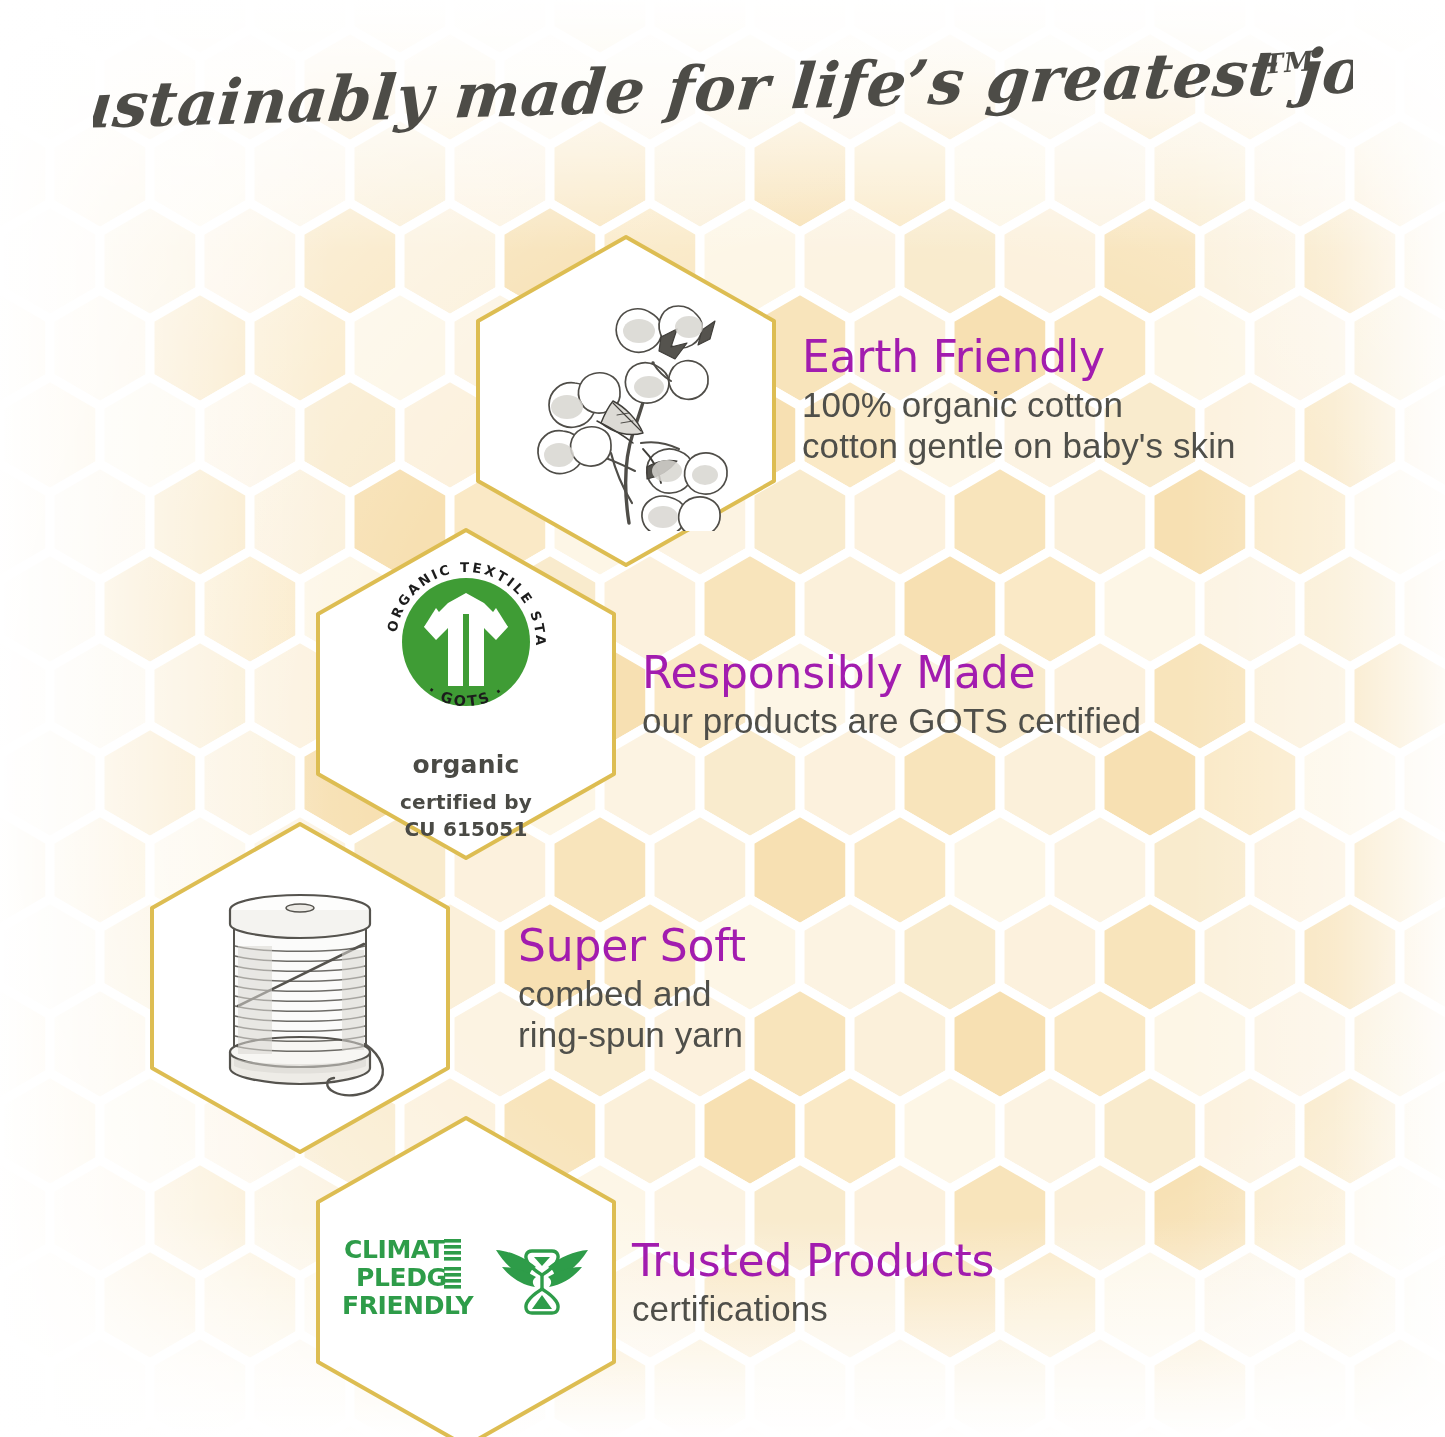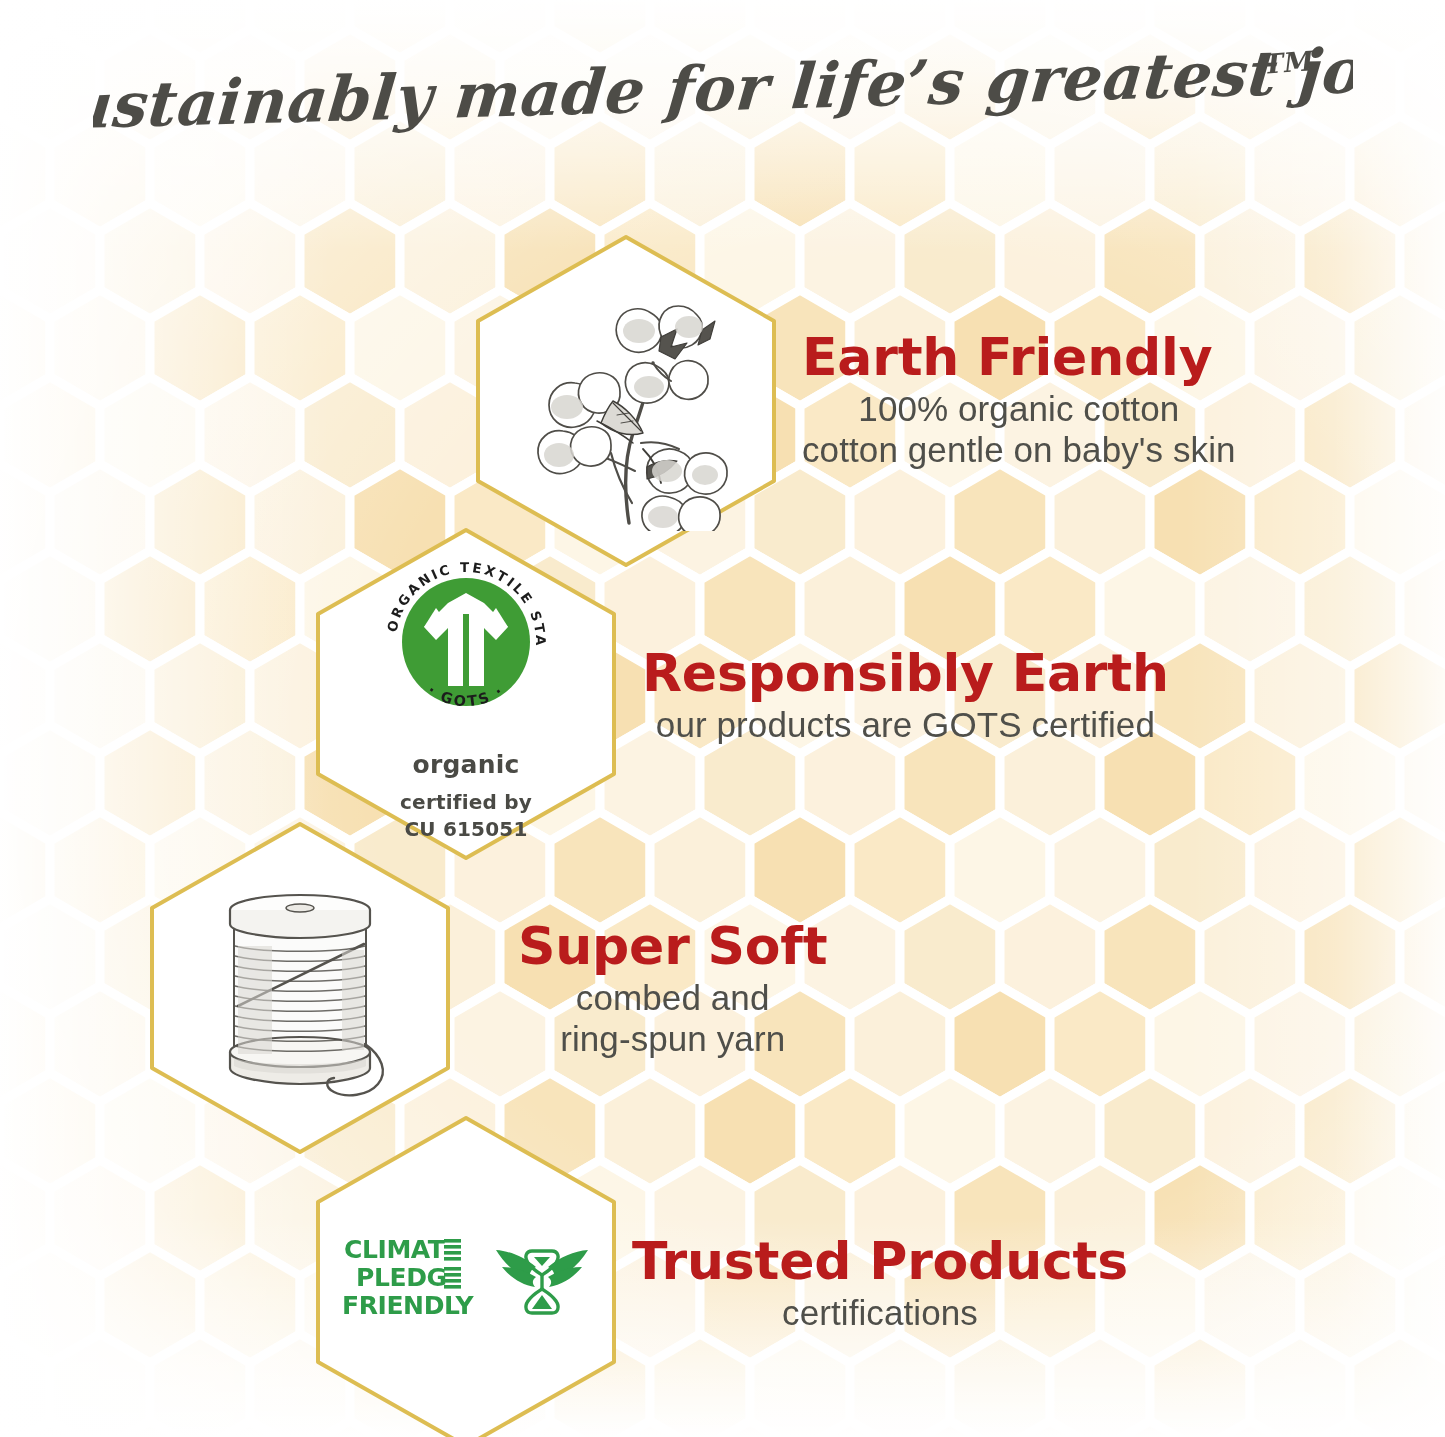--- a/index.html
+++ b/index.html
@@ -68,36 +68,35 @@
     justify-content:center;
     width:100%;
     height:100%;
   }
   .copy{
     margin-left:6px;
     line-height:1.0;
   }
   .ftitle{
     font-family:"DejaVu Sans", sans-serif;
-    font-weight:bold;
-    font-size:52px;
-    color:#b91c1c;
+    font-weight:normal;
+    font-size:44px;
+    color:#a21caf;
     letter-spacing:-0.2px;
     margin:0 0 8px 0;
     white-space:nowrap;
   }
   .fline{
     font-family:"Liberation Sans", sans-serif;
     font-weight:400;
     font-size:35px;
     color:#4f4f4a;
     letter-spacing:.1px;
     margin:0 0 6px 0;
     white-space:nowrap;
-    text-align:center;
   }
   .fline:last-child{margin-bottom:0;}
 
   
   .gots-wrap{display:flex;flex-direction:column;align-items:center;}
   .gots-organic{
     font-family:"DejaVu Sans", sans-serif;
     font-weight:bold;
     font-size:25px;
     color:#4a4a45;
@@ -569,21 +568,21 @@
               <textPath href="#gots-arc-bottom" startOffset="50%" text-anchor="middle">· GOTS ·</textPath>
             </text>
           </svg>
           <div class="gots-organic">organic</div>
           <div class="gots-cert">certified by</div>
           <div class="gots-cert" style="margin-top:2px;">CU 615051</div>
         </div>
       </div>
     </div>
     <div class="copy" style="margin-left:16px;">
-      <div class="ftitle">Responsibly Earth</div>
+      <div class="ftitle">Responsibly Made</div>
       <div class="fline">our products are GOTS certified</div>
     </div>
   </div>
 
   <div class="feature" style="left:140px; top:818px;gap:40px;">
     <div class="hexcard" style="width:320px;height:340px;">
       <svg class="hexframe" width="320" height="340" viewBox="0 0 320 340" aria-hidden="true">
         <polygon points="160,6 308,90 308,250 160,334 12,250 12,90" fill="#ffffff" stroke="#ddbd52" stroke-width="4" stroke-linejoin="round" stroke-linecap="round"></polygon>
       </svg>
       <div class="hexinner">

